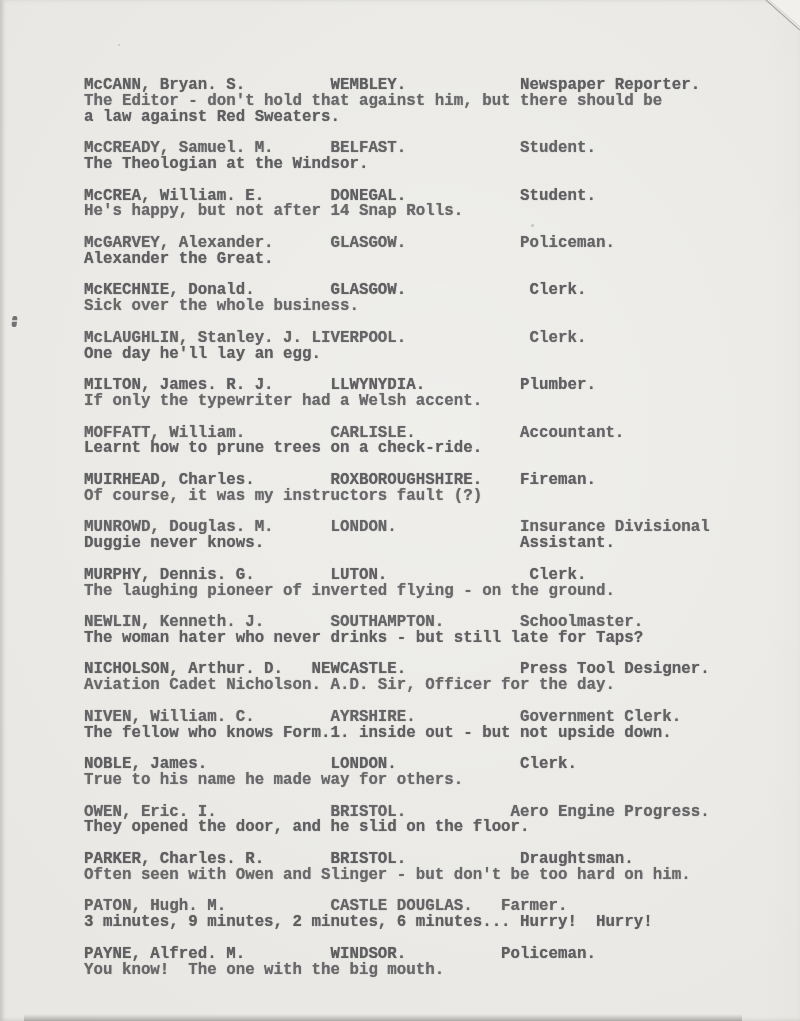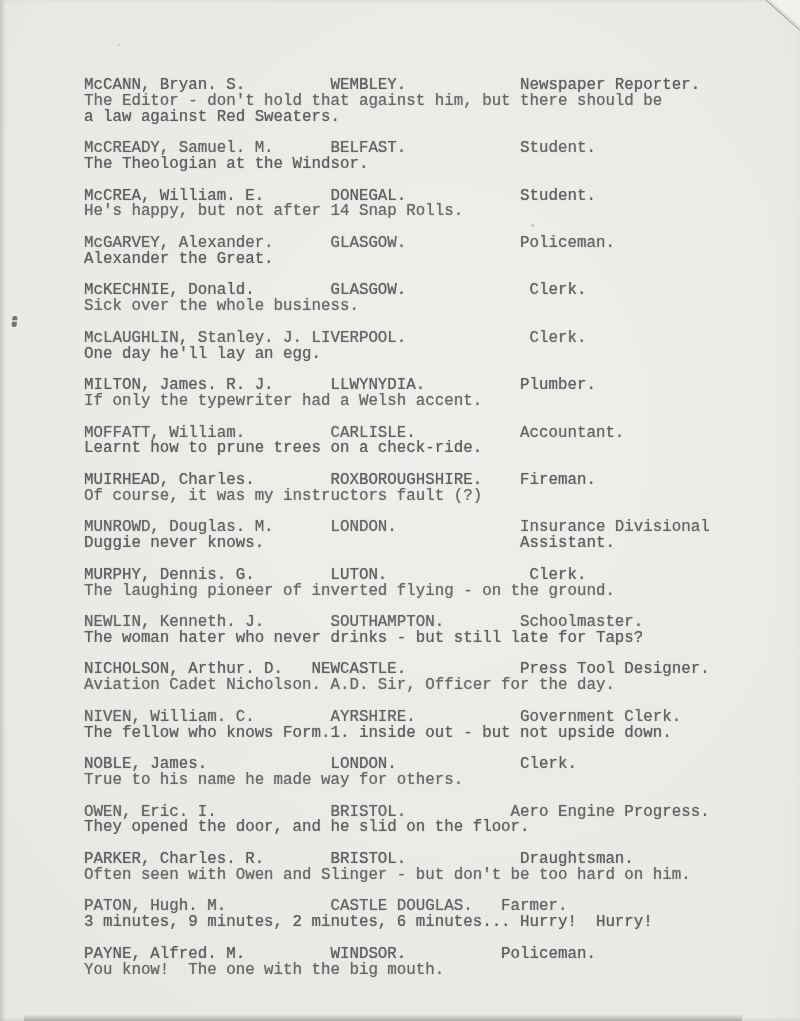--- a/index.html
+++ b/index.html
@@ -18,21 +18,21 @@
       linear-gradient(to right, #e0dfdb 0px, #e8e7e3 6px, #e9e8e4 96%, #e6e5e1 100%),
       #e9e8e4;
     box-shadow: inset 2px 0 4px rgba(110,110,106,0.30), inset 0 2px 3px rgba(255,255,255,0.35);
   }
   .text-block {
     position: absolute;
     left: 84px; top: 78px;
     white-space: pre;
     font-size: 15.8px;
     line-height: 15.8px;
-    font-weight: 400;
+    font-weight: 700;
     color: #3d3d41;
     opacity: 0.80;
     text-shadow: 0 0 1px rgba(61,61,65,0.85);
     filter: blur(0.24px);
   }
   .entry { margin-bottom: 15.8px; }
   .tline { height: 15.8px; }
   
   .entry:nth-child(odd)  .tline:nth-child(2) { opacity: 0.93; }
   .entry:nth-child(even) .tline:nth-child(1) { opacity: 0.96; }

